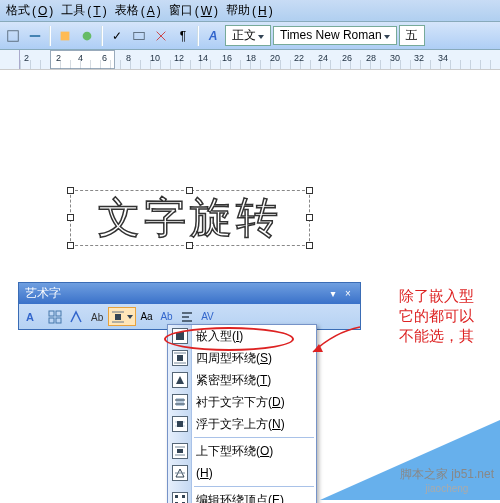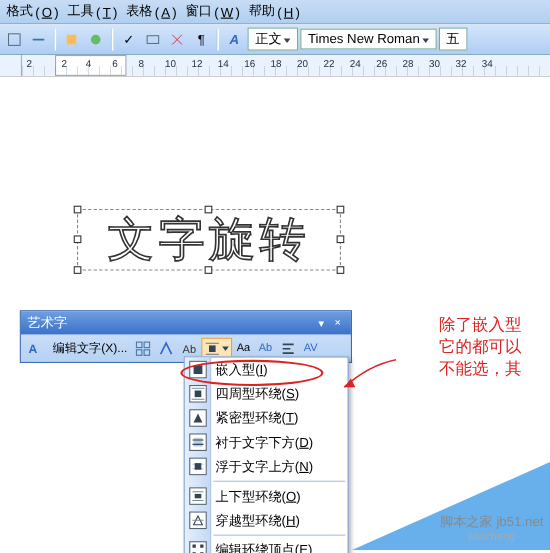--- a/index.html
+++ b/index.html
@@ -25,21 +25,21 @@
 
 .doc-area { position: relative; background:#fff; height: 430px; }
 
 .wordart { position:absolute; left:70px; top:120px; width:240px; height:56px; border: 1px dashed #888; display:flex; align-items:center; justify-content:center; }
 .wordart-text { font-family: "KaiTi","STKaiti",serif; font-size:42px; color:#fff; -webkit-text-stroke:1.5px #333; letter-spacing:4px; }
 .handle { position:absolute; width:7px; height:7px; background:#fff; border:1px solid #333; }
 .h-tl{left:-4px;top:-4px}.h-tr{right:-4px;top:-4px}.h-bl{left:-4px;bottom:-4px}.h-br{right:-4px;bottom:-4px}
 .h-tm{left:50%;top:-4px;margin-left:-4px}.h-bm{left:50%;bottom:-4px;margin-left:-4px}
 .h-ml{left:-4px;top:50%;margin-top:-4px}.h-mr{right:-4px;top:50%;margin-top:-4px}
 
-.wa-toolbar { position:absolute; left:18px; top:212px; width:302px; background:linear-gradient(#d8e6fb,#b6d2f3); border:1px solid #3a6cb5; font-size:12px;}
+.wa-toolbar { position:absolute; left:18px; top:212px; width:343px; background:linear-gradient(#d8e6fb,#b6d2f3); border:1px solid #3a6cb5; font-size:12px;}
 .wa-title { background: linear-gradient(#6f9fe0,#3a71c9); color:#fff; padding:2px 6px; display:flex; justify-content:space-between; align-items:center; font-size:12px; }
 .wa-close { display:flex; gap:3px; }
 .wa-close span{ width:12px; height:12px; display:flex; align-items:center; justify-content:center; color:#fff; font-size:10px;}
 .wa-row { display:flex; align-items:center; padding:3px; gap:1px; }
 .wa-btn { min-width:19px; height:19px; display:flex; align-items:center; justify-content:center; border:1px solid transparent; padding: 0 2px;}
 .wa-btn.active { border:1px solid #e8a23c; background:#ffe6b8; }
 
 .wrap-menu { position:absolute; left:167px; top:254px; width:150px; background:#fff; border:1px solid #7693c8; box-shadow:2px 2px 4px rgba(0,0,0,.3); font-size:12px; }
 .wrap-menu .col-icons { position:absolute; left:0; top:0; bottom:0; width:24px; background: linear-gradient(90deg,#e6effc,#c5d9f3); border-right:1px solid #a9c2e8; }
 .wrap-item { display:flex; align-items:center; height:22px; padding-left:28px; position:relative; white-space:nowrap; }
@@ -158,23 +158,20 @@
         <span>▾</span>
         <span>×</span>
       </div>
     </div>
     <div class="wa-row">
       <div class="wa-btn">
           <svg width="16" height="16">
             <text x="1" y="12" font-size="11" fill="#36c" font-weight="bold">A</text>
           </svg>
         </div>
-      <div class="wa-btn" style="white-space:nowrap;font-size:11px">
-          <span>编辑文字(X)...</span>
-        </div>
       <div class="wa-btn">
           <svg width="14" height="14">
             <rect x="1" y="1" width="5" height="5" fill="none" stroke="#47a"></rect>
             <rect x="8" y="1" width="5" height="5" fill="none" stroke="#47a"></rect>
             <rect x="1" y="8" width="5" height="5" fill="none" stroke="#47a"></rect>
             <rect x="8" y="8" width="5" height="5" fill="none" stroke="#47a"></rect>
           </svg>
         </div>
       <div class="wa-btn">
           <svg width="14" height="14">
@@ -259,21 +256,21 @@
         </span>
       <span>上下型环绕</span>(<span style="text-decoration:underline">O</span>)
     </div>
     <div class="wrap-item">
       <span class="ico">
           <svg viewBox="0 0 12 12">
             <polygon points="6,2 10,10 2,10" fill="none" stroke="#345"></polygon>
             <path d="M1 6h10" stroke="#789"></path>
           </svg>
         </span>
-      <span>穿越型环绕</span>(<span style="text-decoration:underline">H</span>)
+      (<span style="text-decoration:underline">H</span>)
     </div>
     <div class="wrap-sep"></div>
     <div class="wrap-item">
       <span class="ico">
           <svg viewBox="0 0 12 12">
             <rect x="1" y="1" width="3" height="3" fill="#345"></rect>
             <rect x="8" y="1" width="3" height="3" fill="#345"></rect>
             <rect x="1" y="8" width="3" height="3" fill="#345"></rect>
             <rect x="8" y="8" width="3" height="3" fill="#345"></rect>
           </svg>

